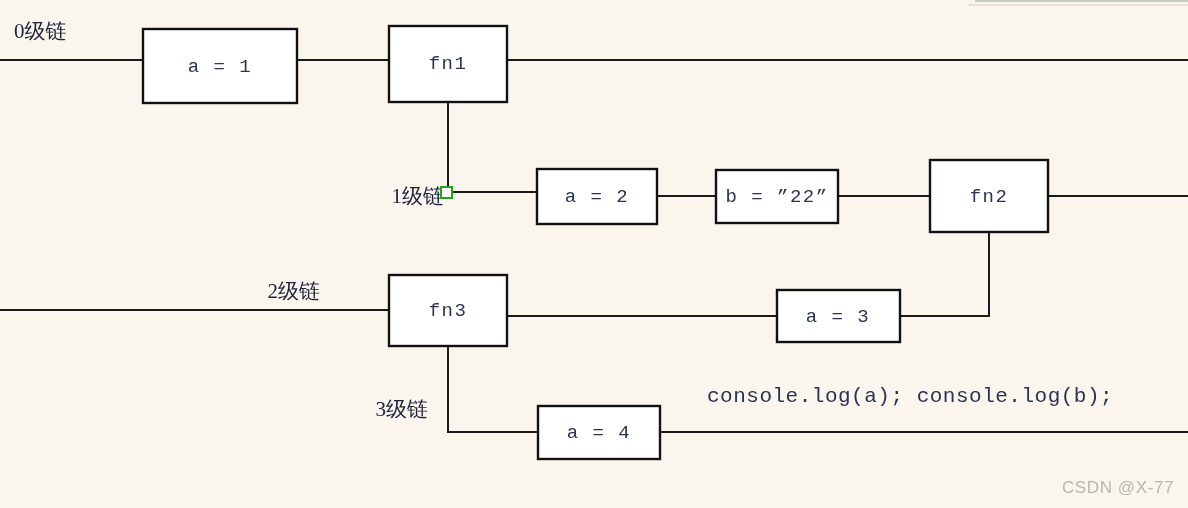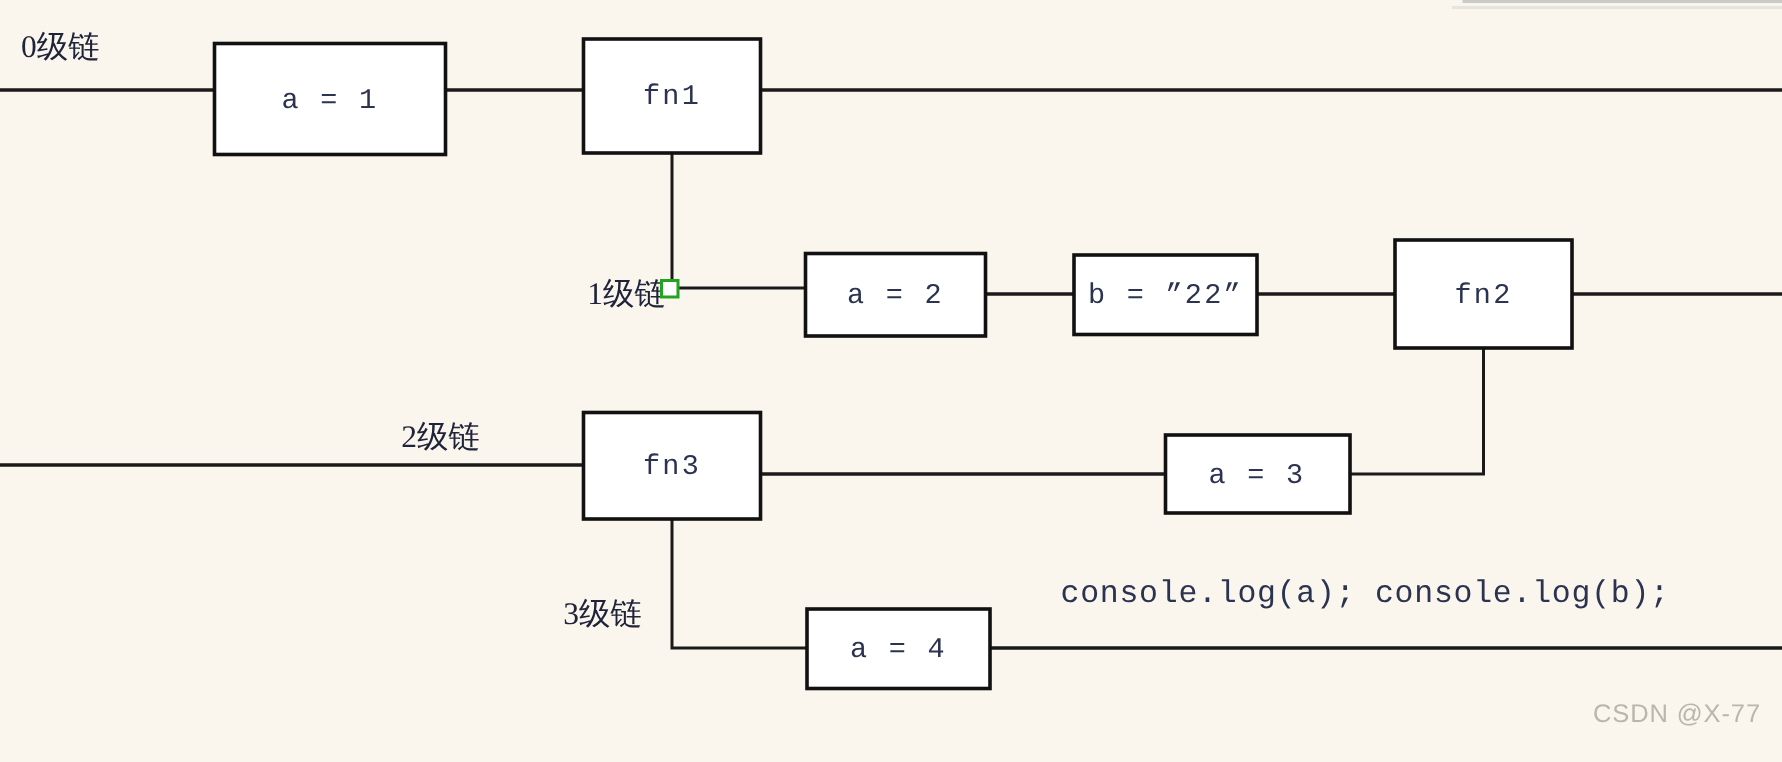--- a/index.html
+++ b/index.html
@@ -85,21 +85,21 @@
     fill: none;
   }
   .top-edge-bar-2 {
     stroke: #e6e4de;
     stroke-width: 2;
     fill: none;
   }
   .watermark {
     position: absolute;
     right: 14px;
-    bottom: 22px;
+    bottom: 10px;
     font-family: "Liberation Sans", "DejaVu Sans", sans-serif;
     font-size: 17px;
     color: #b9b6ae;
     letter-spacing: 0.6px;
     white-space: nowrap;
   }
 </style>
 </head>
 <body>
 

